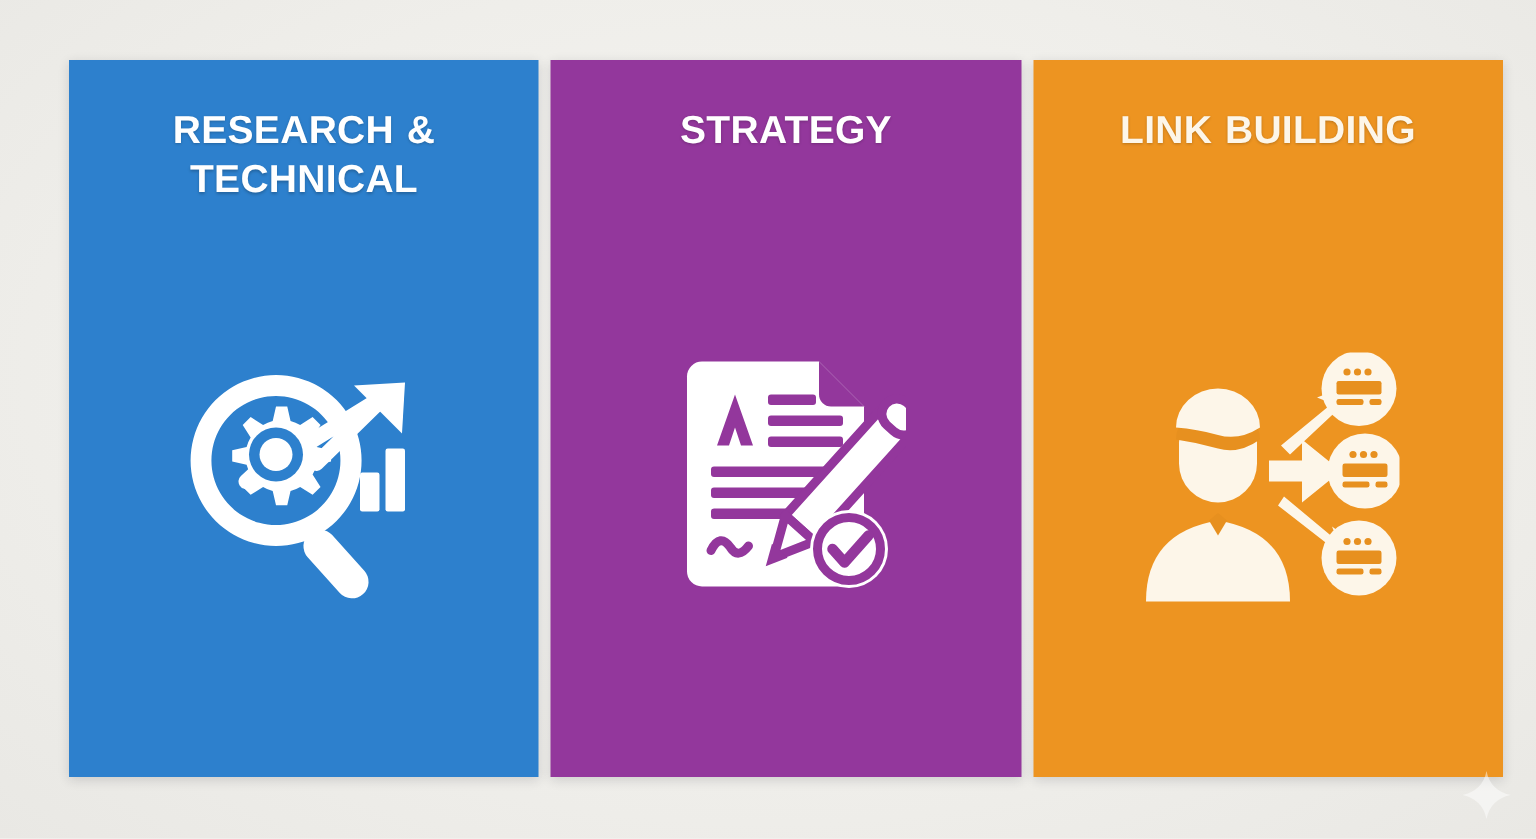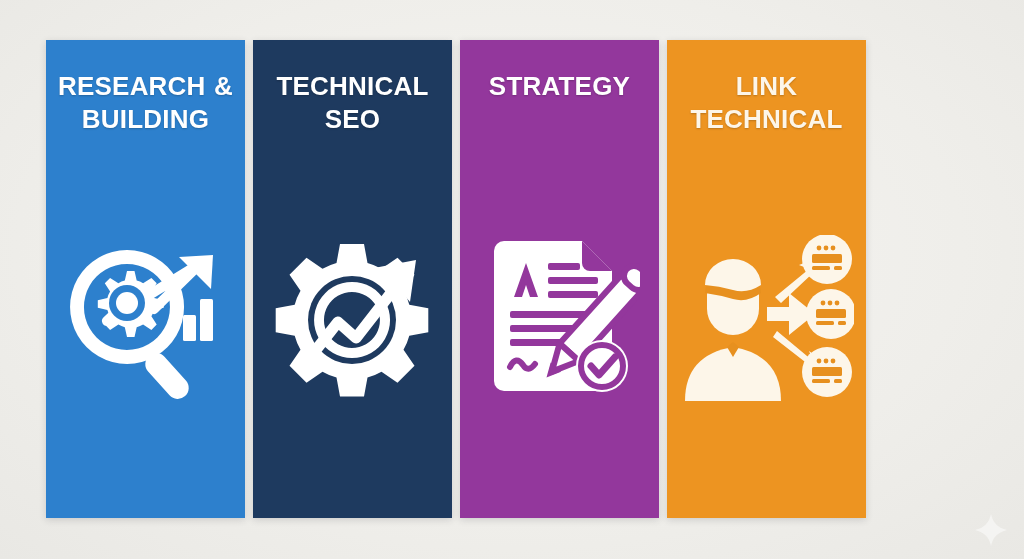--- a/index.html
+++ b/index.html
@@ -21,21 +21,21 @@
     position: absolute;
     inset: 0;
     background:
       radial-gradient(ellipse at 50% 45%, #f6f5f2 0%, #efeeea 62%, #e9e8e4 100%);
   }
 
   .panels {
     position: absolute;
     left: 46px;
     top: 40px;
-    width: 820px;
+    width: 956px;
     height: 478px;
     display: flex;
     gap: 8px;
   }
 
   .panel {
     flex: 1 1 0;
     position: relative;
     display: flex;
     flex-direction: column;
@@ -85,21 +85,21 @@
 </head>
 <body>
 
 <div class="canvas">
 
   <div class="panels">
 
     <div class="panel blue" style="background:#2d80cd">
       <div class="panel-title">
         <span>RESEARCH &amp;</span><br>
-        <span>BUILDING</span>
+        <span>TECHNICAL</span>
       </div>
       <div class="panel-icon">
         <svg width="170" height="175" viewBox="0 0 170 175" aria-hidden="true">
           <g fill="#ffffff">
 
             <rect x="122" y="82" width="13" height="26" rx="1.5"></rect>
             <rect x="139" y="66" width="13" height="42" rx="1.5"></rect>
 
             <path d="M46 88 L74 62 L93 76 L140 30 L140 30 Z" fill="none" stroke="#ffffff" stroke-width="10" stroke-linecap="round" stroke-linejoin="round"></path>
             <path d="M118 24 L152 22 L150 56 L140 46 L130 36 Z"></path>
@@ -110,41 +110,20 @@
 
             <path d="M66 38
                      l7.5 0 l2.2 9.6 a24 24 0 0 1 6.4 2.7 l8.3 -5.3 l5.3 5.3 l-5.3 8.3 a24 24 0 0 1 2.7 6.4 l9.6 2.2 l0 7.5 l-9.6 2.2 a24 24 0 0 1 -2.7 6.4 l5.3 8.3 l-5.3 5.3 l-8.3 -5.3 a24 24 0 0 1 -6.4 2.7 l-2.2 9.6 l-7.5 0 l-2.2 -9.6 a24 24 0 0 1 -6.4 -2.7 l-8.3 5.3 l-5.3 -5.3 l5.3 -8.3 a24 24 0 0 1 -2.7 -6.4 l-9.6 -2.2 l0 -7.5 l9.6 -2.2 a24 24 0 0 1 2.7 -6.4 l-5.3 -8.3 l5.3 -5.3 l8.3 5.3 a24 24 0 0 1 6.4 -2.7 Z"></path>
             <circle cx="66" cy="70" r="18" fill="#2d80cd"></circle>
             <circle cx="66" cy="70" r="11" fill="#ffffff"></circle>
           </g>
         </svg>
       </div>
     </div>
 
-    <div class="panel navy" style="background:#1e3a5f">
-      <div class="panel-title">
-        <span>TECHNICAL</span><br>
-        <span>SEO</span>
-      </div>
-      <div class="panel-icon">
-        <svg width="165" height="165" viewBox="0 0 165 165" aria-hidden="true">
-          <g fill="#ffffff">
-
-            <path d="M70 6 l24 0 l3.5 19 a58 58 0 0 1 14 5.8 l16 -11 l17 17 l-11 16 a58 58 0 0 1 5.8 14 l19 3.5 l0 24 l-19 3.5 a58 58 0 0 1 -5.8 14 l11 16 l-17 17 l-16 -11 a58 58 0 0 1 -14 5.8 l-3.5 19 l-24 0 l-3.5 -19 a58 58 0 0 1 -14 -5.8 l-16 11 l-17 -17 l11 -16 a58 58 0 0 1 -5.8 -14 l-19 -3.5 l0 -24 l19 -3.5 a58 58 0 0 1 5.8 -14 l-11 -16 l17 -17 l16 11 a58 58 0 0 1 14 -5.8 Z"></path>
-
-            <circle cx="82" cy="82" r="44" fill="#1e3a5f"></circle>
-
-            <path d="M82 44 a38 38 0 1 0 0.1 0 Z M82 54 a28 28 0 1 1 -0.1 0 Z"></path>
-
-            <path d="M38 122 L68 84 L86 100 L128 46" fill="none" stroke="#ffffff" stroke-width="11" stroke-linecap="round" stroke-linejoin="round"></path>
-            <path d="M104 30 L146 22 L140 64 L128 50 L116 38 Z"></path>
-          </g>
-        </svg>
-      </div>
-    </div>
 
     <div class="panel purple" style="background:#93379c">
       <div class="panel-title">
         <span>STRATEGY</span><br>
       </div>
       <div class="panel-icon">
         <svg width="160" height="170" viewBox="0 0 160 170" aria-hidden="true">
 
           <path d="M14 16 a10 10 0 0 1 10 -10 l78 0 l30 30 l0 110 a10 10 0 0 1 -10 10 l-98 0 a10 10 0 0 1 -10 -10 Z" fill="#ffffff"></path>
           <path d="M102 6 l30 30 l-22 0 a8 8 0 0 1 -8 -8 Z" fill="#93379c"></path>
@@ -170,21 +149,21 @@
 
           <circle cx="122" cy="131" r="26" fill="#ffffff"></circle>
           <circle cx="122" cy="131" r="21" fill="none" stroke="#93379c" stroke-width="6"></circle>
           <path d="M111 131 L119 140 L135 122" fill="none" stroke="#93379c" stroke-width="7" stroke-linecap="round" stroke-linejoin="round"></path>
         </svg>
       </div>
     </div>
 
     <div class="panel orange" style="background:#ed9421">
       <div class="panel-title">
-        <span>LINK TECHNICAL</span><br>
+        <span>LINK BUILDING</span><br>
       </div>
       <div class="panel-icon">
         <svg width="175" height="170" viewBox="0 0 175 170" aria-hidden="true">
           <g fill="#fdf6e9">
 
             <path d="M28 60 a26 26 0 0 1 52 0 l0 14 a26 26 0 0 1 -52 0 Z"></path>
             <path d="M26 58 a28 24 0 0 1 56 0 q-14 10 -28 6 q-14 -4 -28 -6 Z" fill="#e7901f"></path>
             <path d="M26 50 a28 26 0 0 1 56 0 q-14 9 -28 5 q-14 -4 -28 -5 Z"></path>
 
             <path d="M6 166 q0 -46 48 -54 q48 8 48 54 Z"></path>

